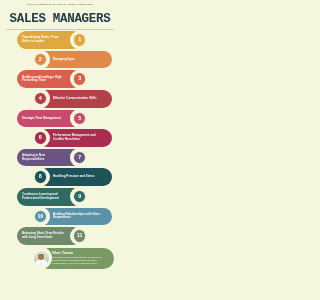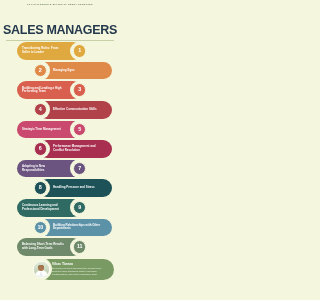--- a/index.html
+++ b/index.html
@@ -36,28 +36,28 @@
     font-size: 2.1px;
     letter-spacing: 0.35px;
     color: #5a6b4e;
     font-weight: 700;
     text-transform: uppercase;
     line-height: 1;
     white-space: nowrap;
     transform: scale(1, 1.05);
   }
   .title {
-    margin-top: 19px;
+    margin-top: 8px;
     font-size: 12.5px;
     line-height: 1;
     letter-spacing: -0.3px;
     font-weight: 700;
     color: #24394d;
     text-transform: uppercase;
-    font-family: Liberation Sans, sans-serif;
+    font-family: Liberation Mono, monospace;
     transform: scaleY(1.08);
   }
   .header-rule {
     margin: 3px auto 0 auto;
     width: 108px;
     height: 0.7px;
     background: #c8d0a8;
   }
 
   

